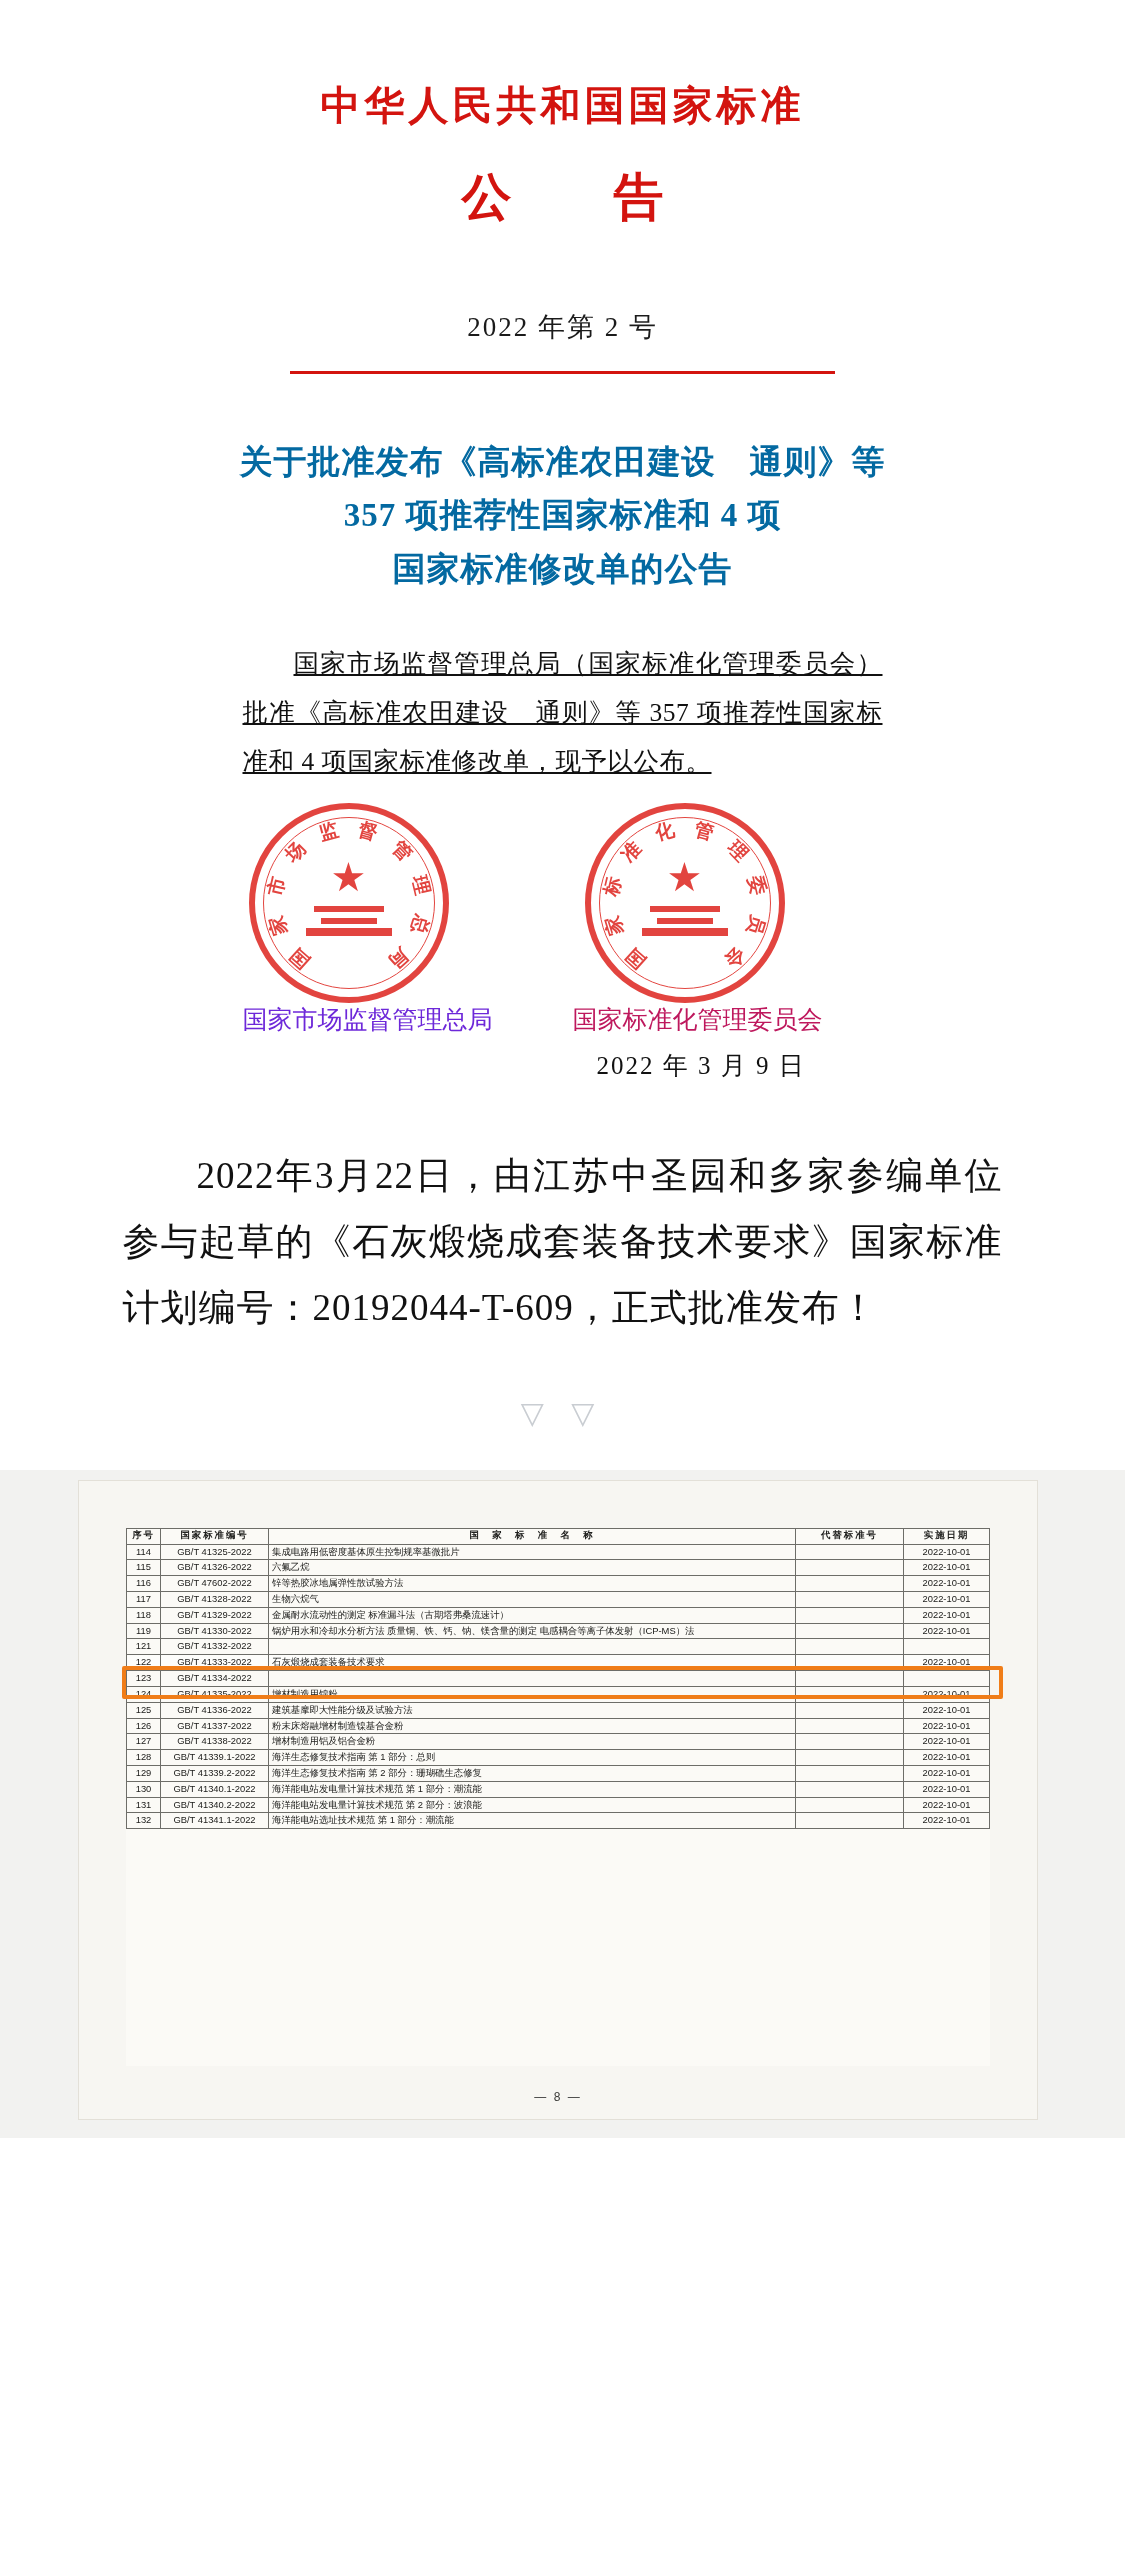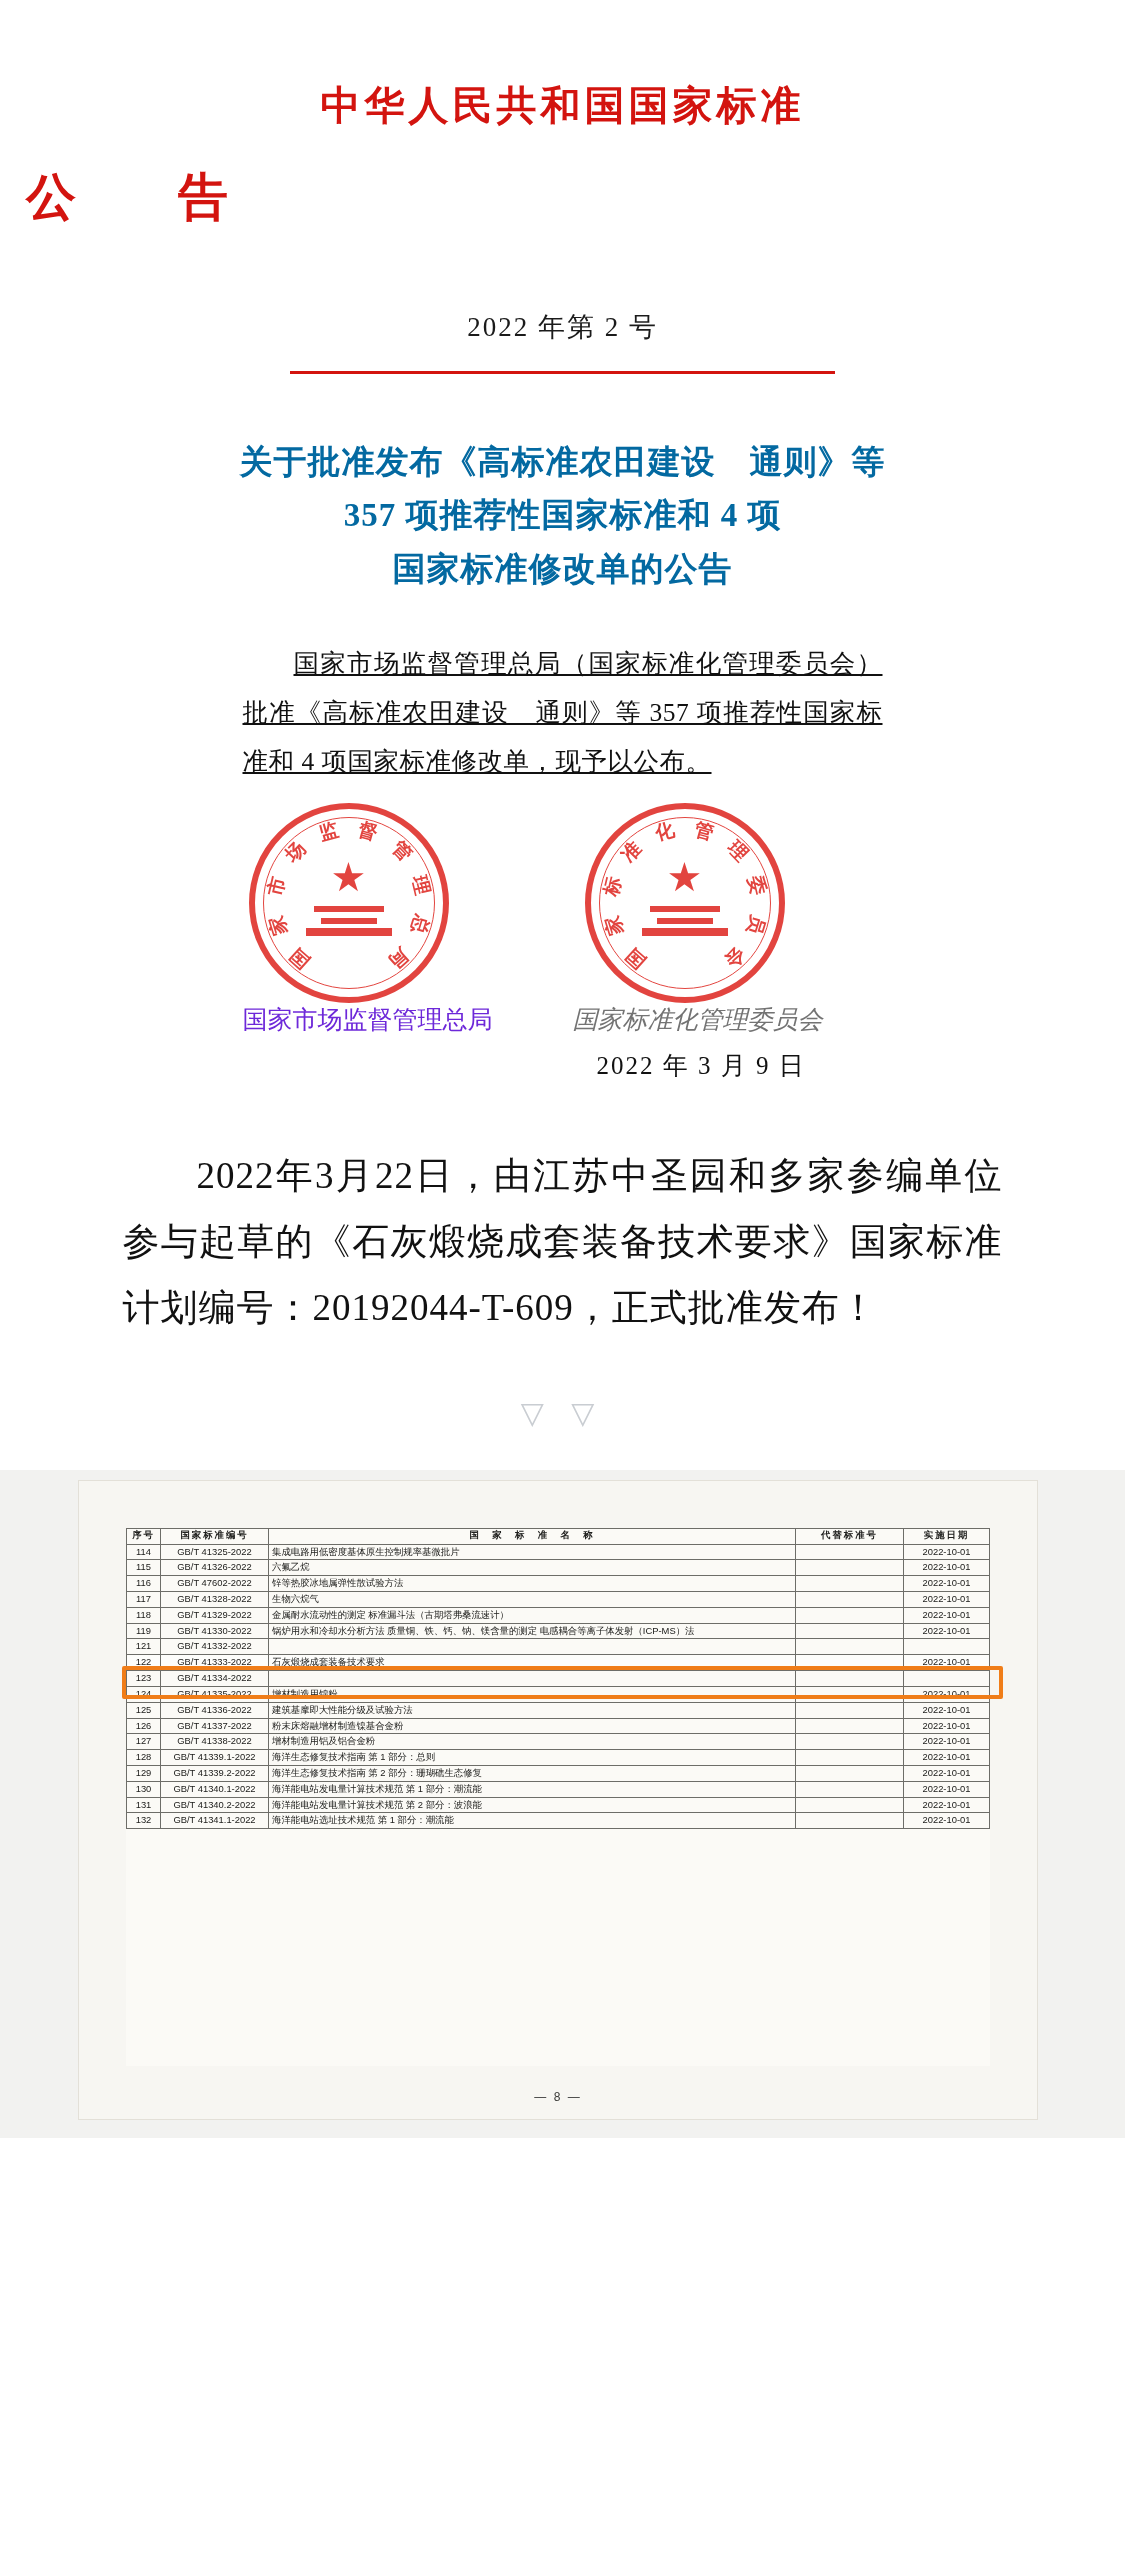--- a/index.html
+++ b/index.html
@@ -29,21 +29,21 @@
     color: #d3140f;
     font-size: 40px;
     font-weight: bold;
     letter-spacing: 4px;
     font-family: "Liberation Serif", "DejaVu Serif", serif;
     line-height: 1.2;
     margin-top: 26px;
   }
 
   .gazette-subtitle {
-    text-align: left;
+    text-align: center;
     color: #d3140f;
     font-size: 50px;
     font-weight: bold;
     letter-spacing: 26px;
     margin-top: 34px;
     text-indent: 26px;
   }
 
   .issue-line {
     text-align: center;
@@ -154,23 +154,22 @@
   .sign-left {
     position: absolute;
     left: 0; top: 0;
     font-size: 25px;
     color: #6d28d9;
   }
   .sign-right {
     position: absolute;
     left: 330px; top: 0;
     font-size: 25px;
-    color: #737373;
+    color: #be185d;
     text-align: right;
-    font-style: italic;
   }
   .sign-date {
     position: absolute;
     left: 354px; top: 46px;
     font-size: 25px;
     color: #111;
     letter-spacing: 2px;
   }
 
   

